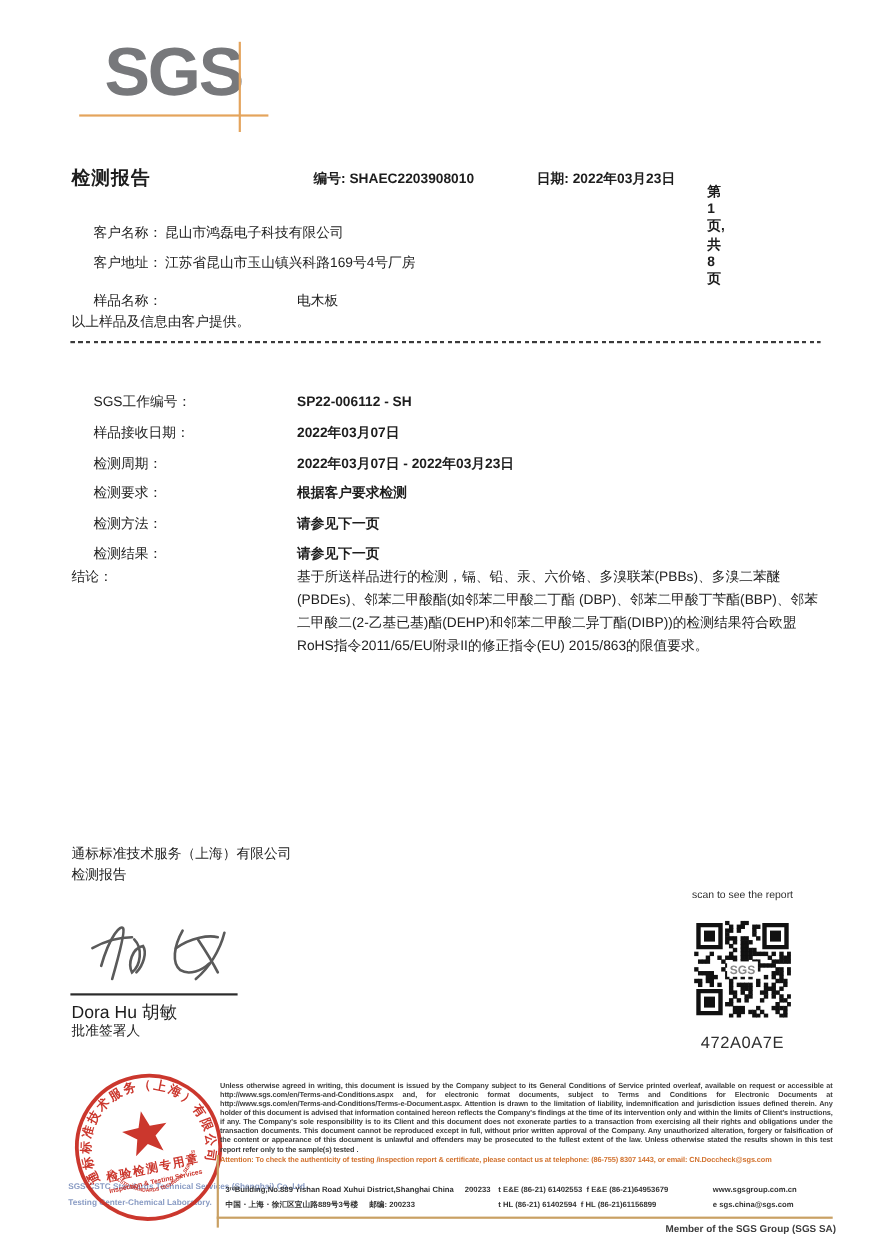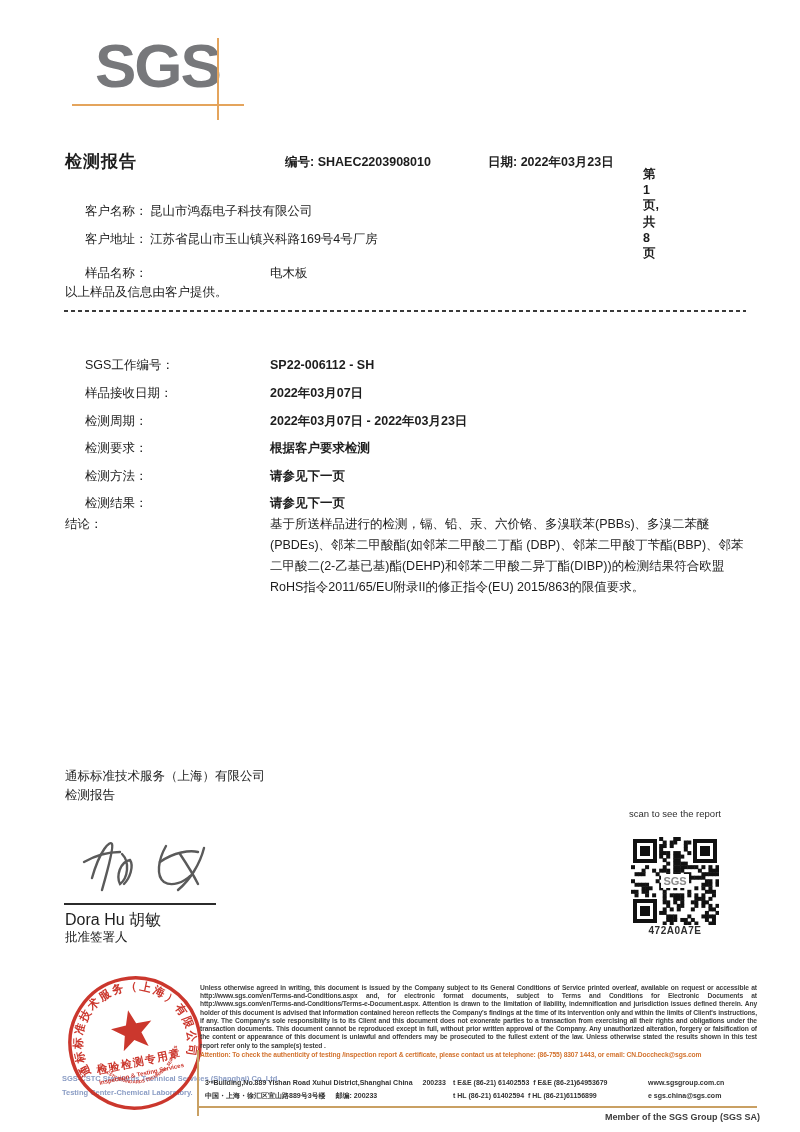--- a/index.html
+++ b/index.html
@@ -44,21 +44,21 @@
   .company-line { position:absolute; left:65px; top:768px; font-size:12.5px; }
   .auth-line    { position:absolute; left:65px; top:787px; font-size:12.5px; }
   .sig-svg { position:absolute; left:78px; top:832px; }
   .sig-underline { position:absolute; left:64px; top:903px; width:152px; height:2px; background:#2b2b2b; }
   .signer-name { position:absolute; left:65px; top:910px; font-size:16px; font-weight:400;text-align:center; }
   .signer-role { position:absolute; left:65px; top:929px; font-size:12.5px; }
   
   .qr-block { position:absolute; left:615px; top:808px; width:120px; text-align:center; }
   .qr-caption { font-size:9.5px; color:#2e2e2e; margin-bottom:18px; white-space:nowrap; }
   .qr-svg { display:block; margin:0 auto; }
-  .qr-code-text { font-size:10px; color:#2e2e2e; margin-top:0; letter-spacing:0.5px;font-weight:bold; }
+  .qr-code-text { font-size:15px; color:#2e2e2e; margin-top:15px; letter-spacing:0.5px; }
   
   .footer-blue { position:absolute; left:62px; font-size:7.5px; font-weight:600; color:#8a9cc4; white-space:nowrap; }
   .stamp-svg { position:absolute; left:66px; top:974px; transform:rotate(-12deg); opacity:0.93; }
   .legal-block {
     position:absolute; left:200px; top:984px; width:557px;
     font-size:6.7px; line-height:1.23; font-weight:600; color:#3f3f3f;
     text-align:justify; letter-spacing:-0.1px;
   }
   .legal-attention { color:#d2722e; margin-top:1px; }
   .addr-block {

